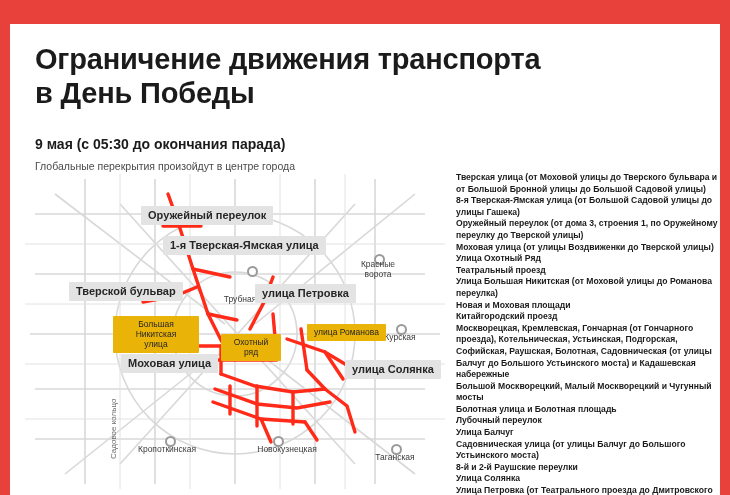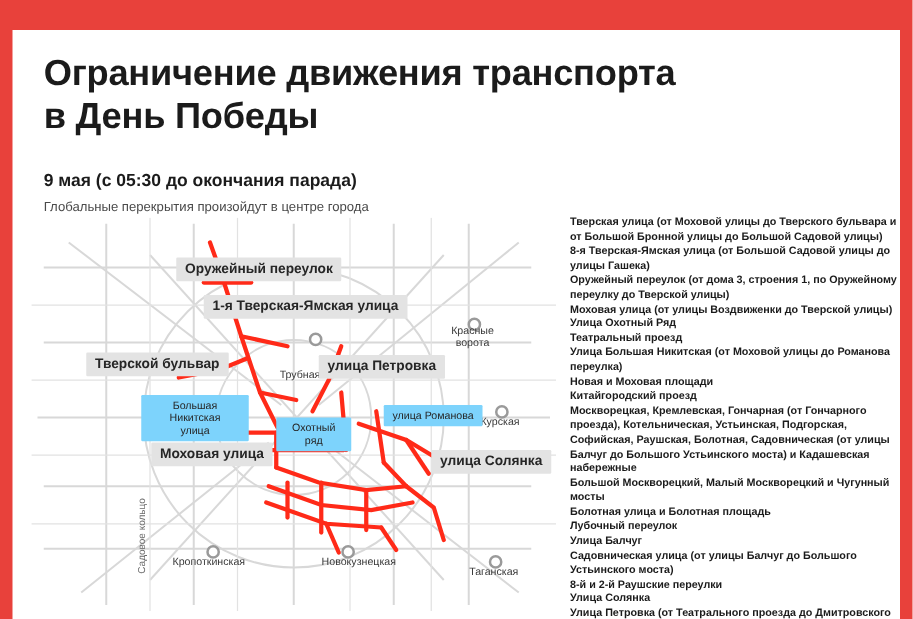--- a/index.html
+++ b/index.html
@@ -29,21 +29,21 @@
 
   
   .map{
     position:absolute;left:15px;top:150px;width:420px;height:315px;
     background:#ffffff;overflow:hidden;
   }
   .mapbg{position:absolute;left:0;top:0;width:420px;height:315px;}
 
   .mlabel{
     position:absolute;
-    background:#7dd3fc;
+    background:#eab308;
     color:#262626;
     font-size:10px;
     padding:3px 7px 4px 7px;
     white-space:nowrap;
     border-radius:1px;
   }
   .mlabel.big{font-size:11px;font-weight:bold;background:#e3e3e3;}
   .plain{
     position:absolute;
     font-size:8.5px;color:#3a3a3a;white-space:nowrap;text-align:center;

